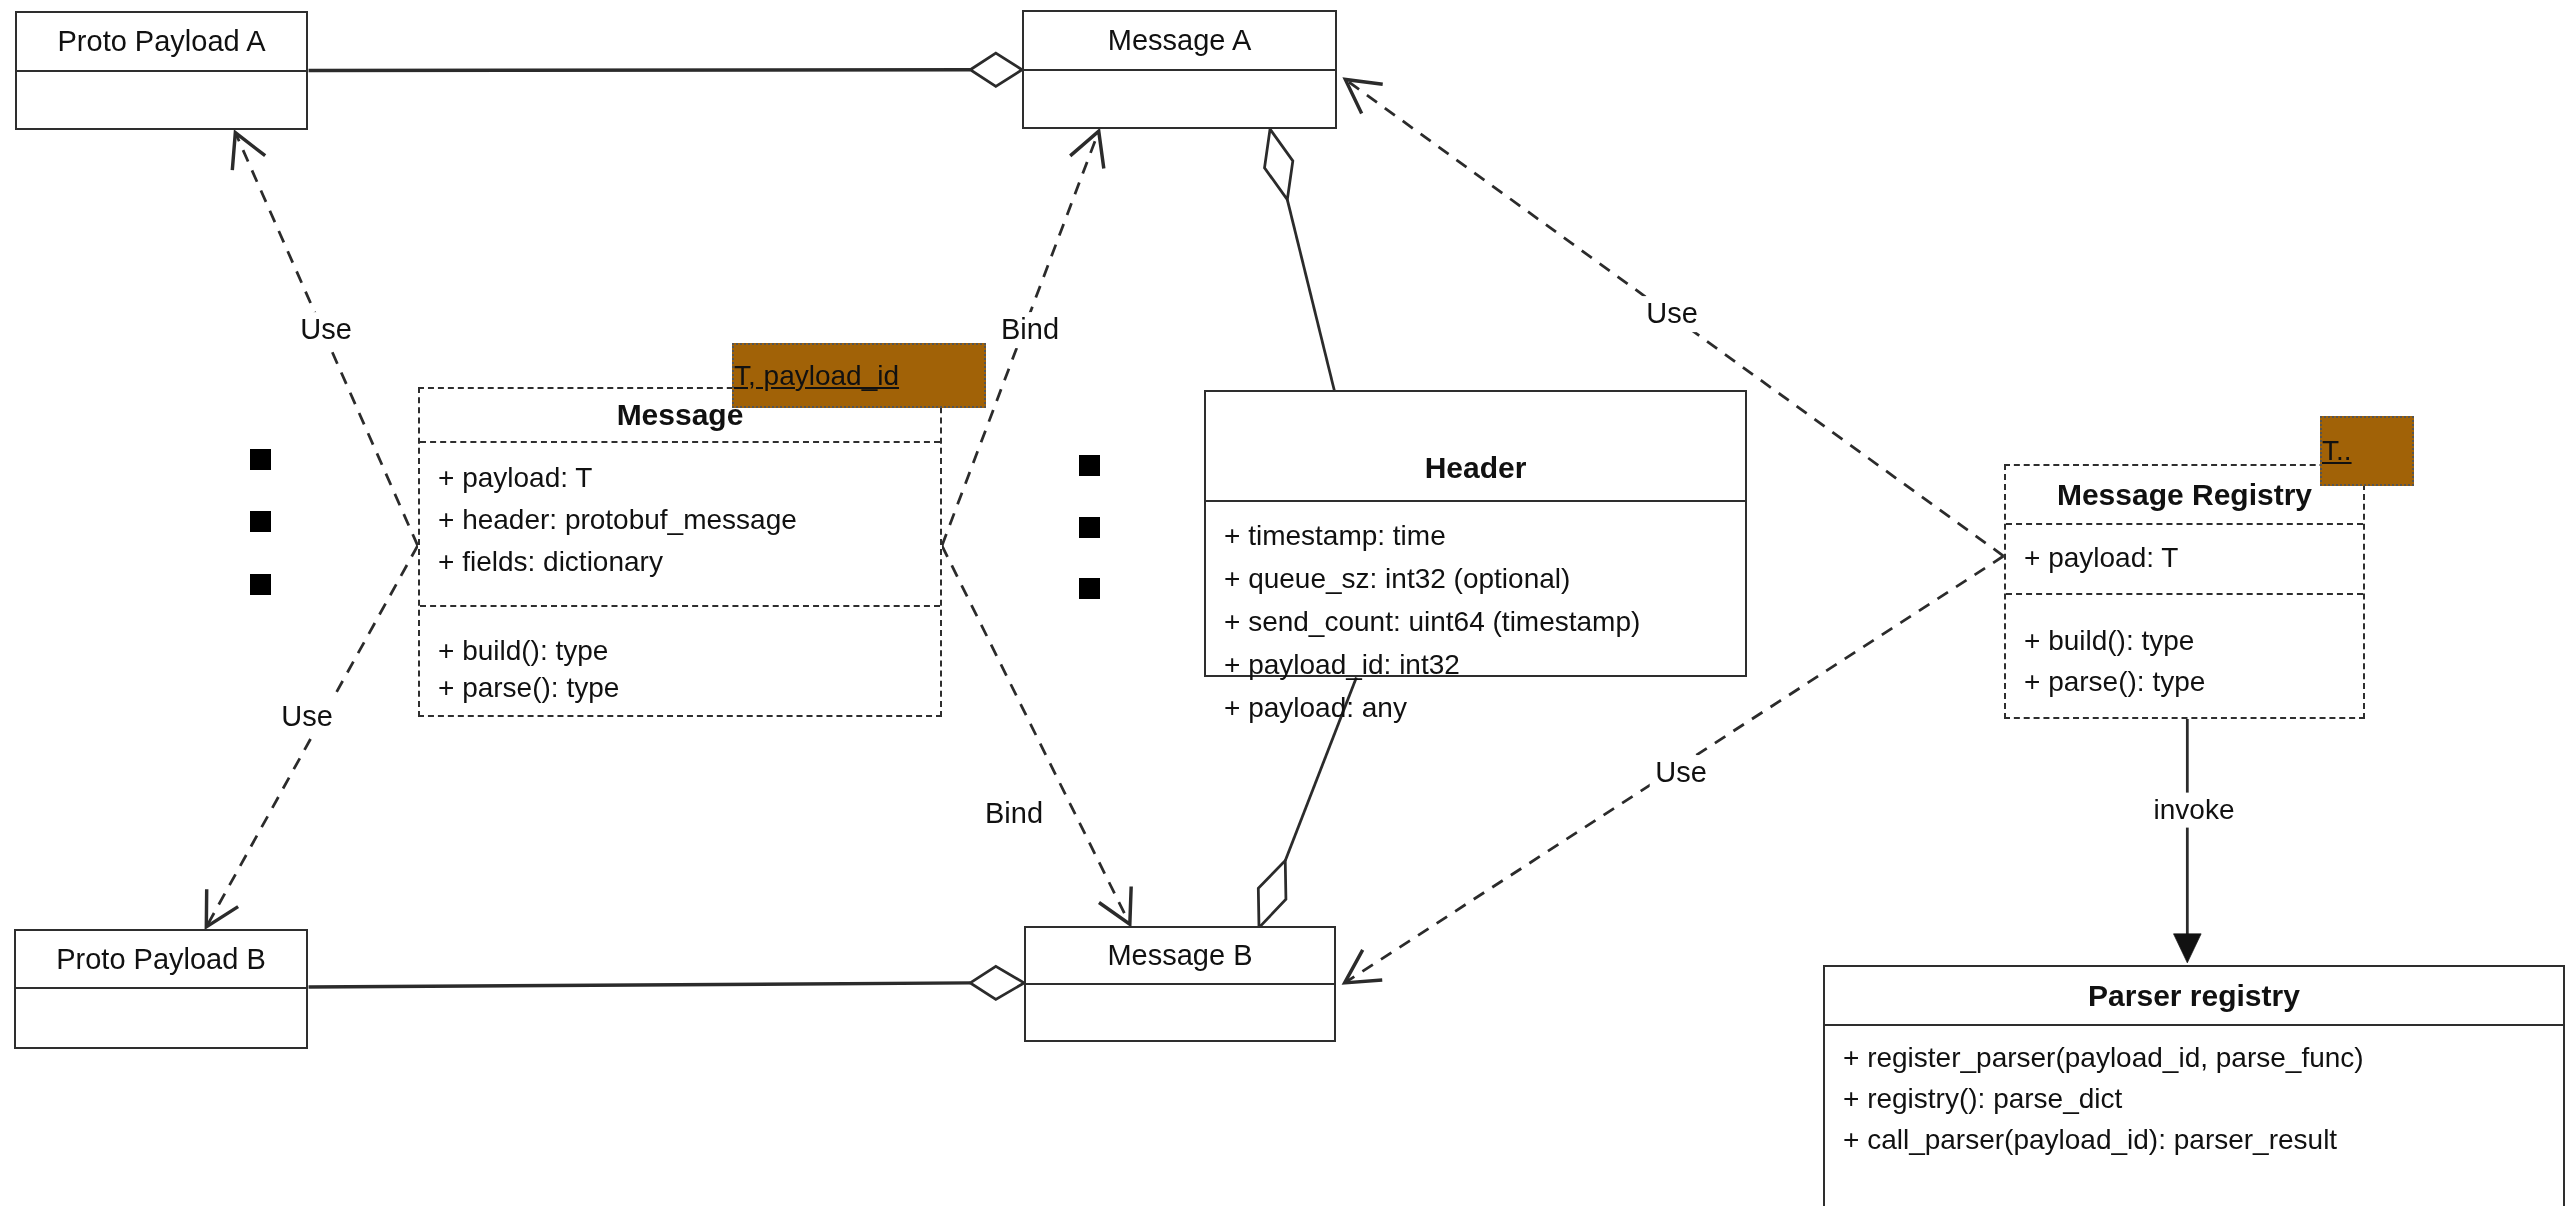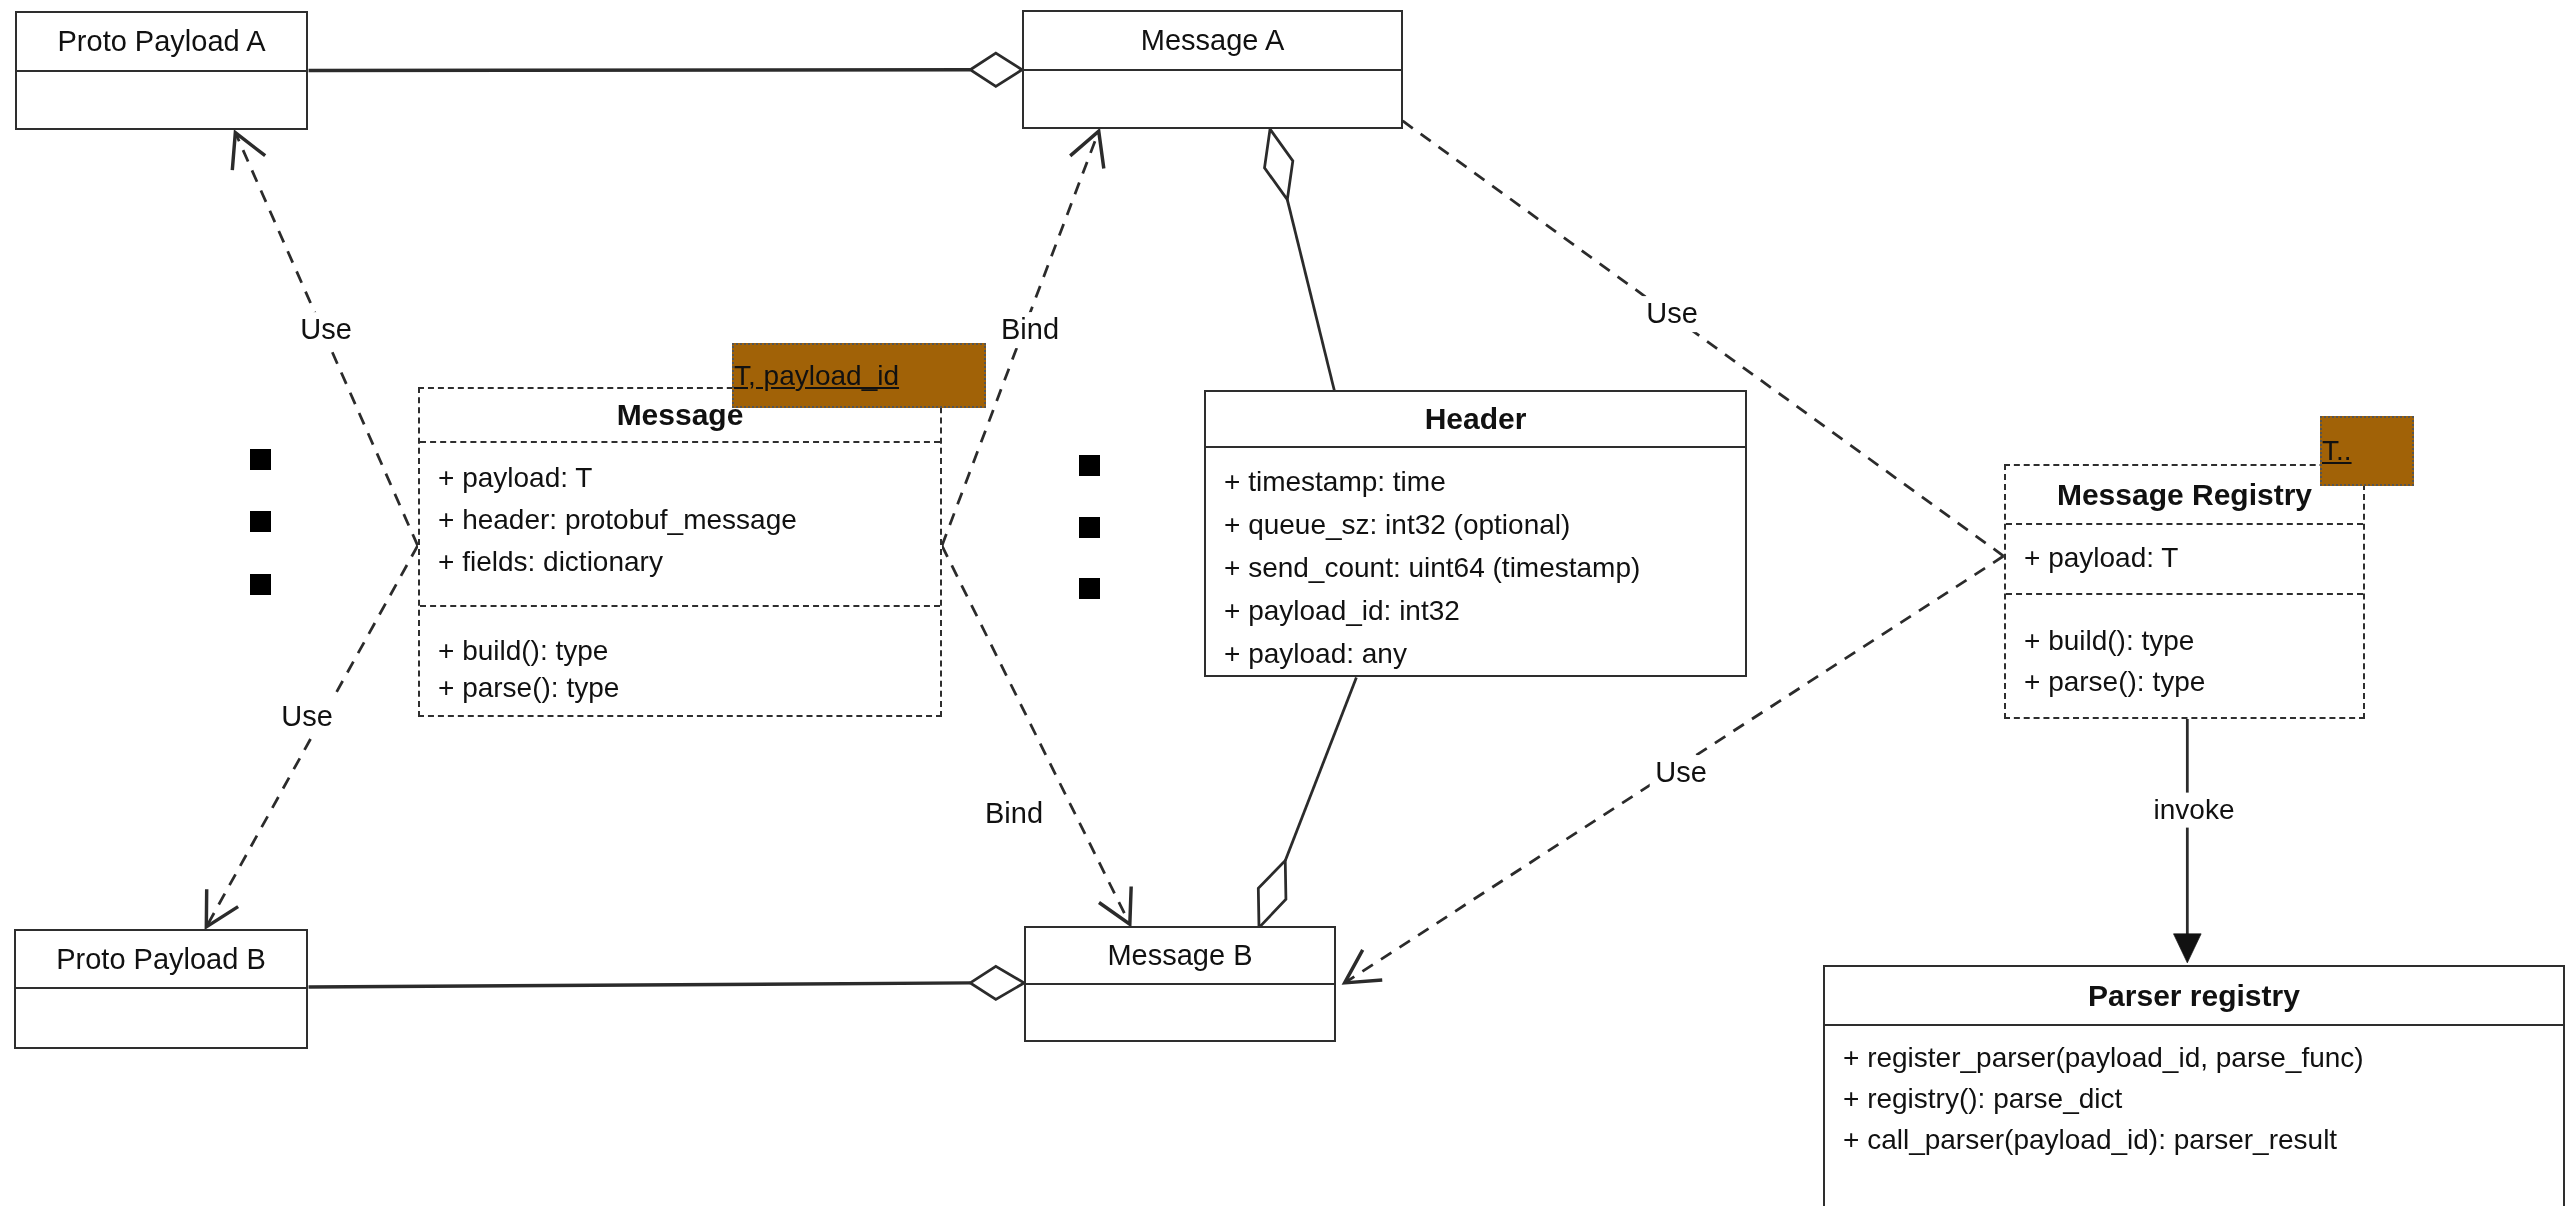--- a/index.html
+++ b/index.html
@@ -69,21 +69,21 @@
   <div class="sq" style="left:250px;top:574px;"></div>
   <div class="sq" style="left:1079px;top:455px;"></div>
   <div class="sq" style="left:1079px;top:517px;"></div>
   <div class="sq" style="left:1079px;top:578px;"></div>
 
   <div class="cls" style="left:15px;top:11px;width:293px;height:119px;">
     <div class="cmp ct" style="height:57px;">Proto Payload A</div>
     <div class="cmp divider-solid" style="height:57px;"></div>
   </div>
 
-  <div class="cls" style="left:1022px;top:10.4px;width:381px;height:119px;">
+  <div class="cls" style="left:1022px;top:10.4px;width:315px;height:119px;">
     <div class="cmp ct" style="height:57px;">Message A</div>
     <div class="cmp divider-solid" style="height:57px;"></div>
   </div>
 
   <div class="cls dashed" style="left:418px;top:387px;width:524px;height:330px;">
     <div class="cmp ct bold" style="height:52px;">Message</div>
     <div class="cmp divider-dash members" style="height:164px;padding-top:14px;">
       <div class="member">+ payload: T</div>
       <div class="member">+ header: protobuf_message</div>
       <div class="member">+ fields: dictionary</div>
@@ -92,21 +92,21 @@
       <div class="member">+ build(): type</div>
       <div class="member">+ parse(): type</div>
     </div>
   </div>
 
   <div class="tmpl" style="left:732px;top:343px;width:254px;height:65px;">
     <span>T, payload_id</span>
   </div>
 
   <div class="cls" style="left:1204px;top:390px;width:543px;height:287px;">
-    <div class="cmp ct bold" style="height:54px;">Header</div>
+    <div class="cmp ct bold" style="height:64px;margin-top:44px;">Header</div>
     <div class="cmp divider-solid members" style="height:226px;padding-top:12.4px;line-height:43px;">
       <div class="member">+ timestamp: time</div>
       <div class="member">+ queue_sz: int32 (optional)</div>
       <div class="member">+ send_count: uint64 (timestamp)</div>
       <div class="member">+ payload_id: int32</div>
       <div class="member">+ payload: any</div>
     </div>
   </div>
 
   <div class="cls dashed" style="left:2004px;top:464px;width:361px;height:255px;">

